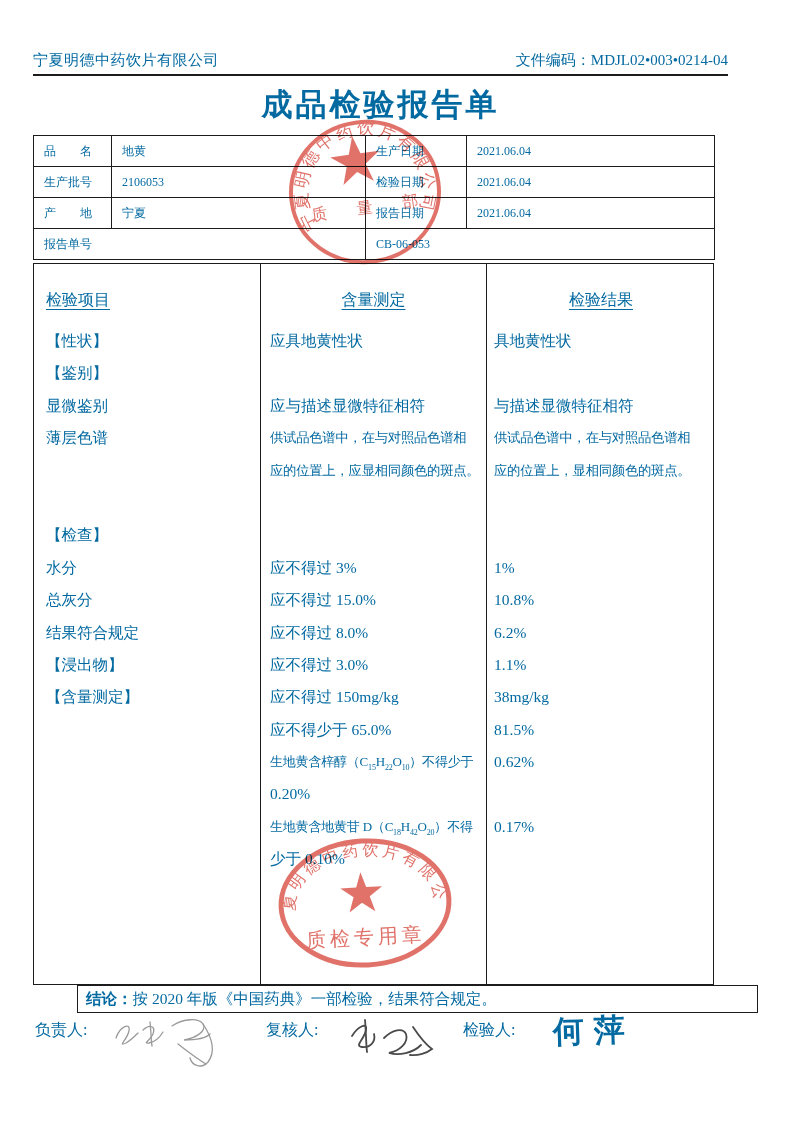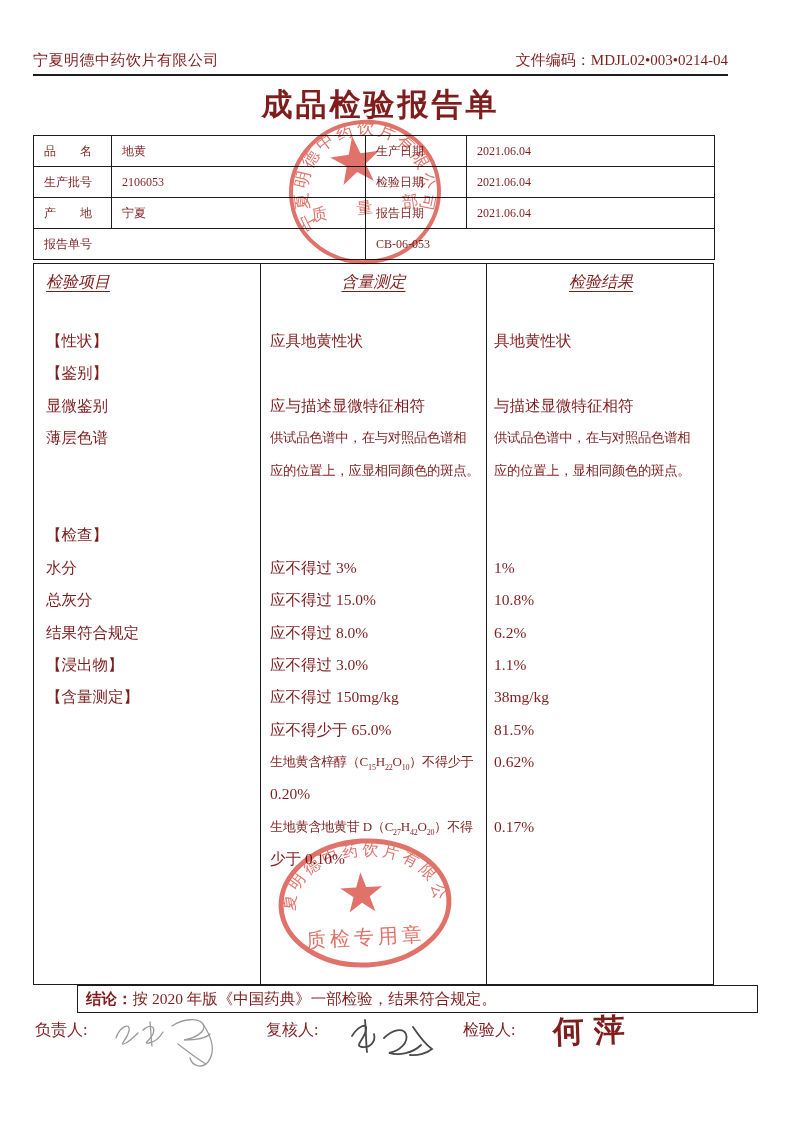--- a/index.html
+++ b/index.html
@@ -1,33 +1,33 @@
 <!DOCTYPE html>
 <html><head>
 <meta charset="utf-8">
 <style>
   html,body{margin:0;padding:0;background:#fff;}
   .page{position:relative;width:800px;height:1131px;background:#fff;overflow:hidden;
-        font-family:"Liberation Serif","DejaVu Serif",serif;color:#7f1d1d;}
+        font-family:"Liberation Serif","DejaVu Serif",serif;color:#0369a1;}
   
   .hdr-company{position:absolute;left:33px;top:51px;font-size:15px;letter-spacing:.5px;}
   .hdr-code{position:absolute;top:51px;right:72px;font-size:15px;}
   .hdr-rule{position:absolute;left:33px;top:74px;width:695px;height:0;border-top:2px solid #1c1c1c;}
   .title{position:absolute;left:33px;top:84px;width:695px;text-align:center;
          font-size:31px;font-weight:700;letter-spacing:3px;}
   
   table.info{position:absolute;left:33px;top:135px;width:681px;border-collapse:collapse;table-layout:fixed;}
   table.info td{border:1.5px solid #1c1c1c;height:30px;padding:0 2px 0 10px;font-size:12px;overflow:hidden;white-space:nowrap;}
   
   .insp{position:absolute;left:33px;top:263px;width:681px;height:722px;border:1.5px solid #1c1c1c;box-sizing:border-box;}
   .insp .vline{position:absolute;top:0;bottom:0;width:0;border-left:1.5px solid #1c1c1c;}
   .v1{left:226px;} .v2{left:452px;}
   .col{position:absolute;top:0;bottom:0;}
   .c1{left:0;width:226px;} .c2{left:227px;width:225px;} .c3{left:453px;width:228px;}
-  .colhdr{margin-top:8px;font-size:16px;text-align:center;font-style:italic;}
+  .colhdr{margin-top:26px;font-size:16px;text-align:center;}
   .c1 .colhdr{text-align:left;padding-left:12px;}
   .colhdr span{text-decoration:underline;text-underline-offset:4px;}
   .lines{position:absolute;top:61px;left:0;right:0;}
   .line{height:32.4px;line-height:32.4px;font-size:15.5px;padding-left:12px;white-space:nowrap;}
   .c2 .line{padding-left:9px;} .c3 .line{padding-left:7px;}
   .fit{font-size:13.4px;letter-spacing:-.3px;}
   .formula{font-size:13px;letter-spacing:-.2px;}
   .formula sub{font-size:8px;}
   
   .concl{position:absolute;left:33px;top:985px;width:681px;height:28px;border:1.5px solid #1c1c1c;
@@ -118,21 +118,21 @@
         <div class="line"></div>
         <div class="line"></div>
         <div class="line">应不得过 3%</div>
         <div class="line">应不得过 15.0%</div>
         <div class="line">应不得过 8.0%</div>
         <div class="line">应不得过 3.0%</div>
         <div class="line">应不得过 150mg/kg</div>
         <div class="line">应不得少于 65.0%</div>
         <div class="line formula"><span>生地黄含梓醇（C</span><sub>15</sub><span>H</span><sub>22</sub><span>O</span><sub>10</sub><span>）不得少于</span></div>
         <div class="line">0.20%</div>
-        <div class="line formula"><span>生地黄含地黄苷 D（C</span><sub>27</sub><span>H</span><sub>42</sub><span>O</span><sub>20</sub><span>）不得</span></div>
+        <div class="line formula"><span>生地黄含地黄苷 D（C</span><sub>18</sub><span>H</span><sub>42</sub><span>O</span><sub>20</sub><span>）不得</span></div>
         <div class="line">少于 0.10%</div>
       </div>
     </div>
 
     <div class="col c3">
       <div class="colhdr"><span>检验结果</span></div>
       <div class="lines">
         <div class="line">具地黄性状</div>
         <div class="line"></div>
         <div class="line">与描述显微特征相符</div>

